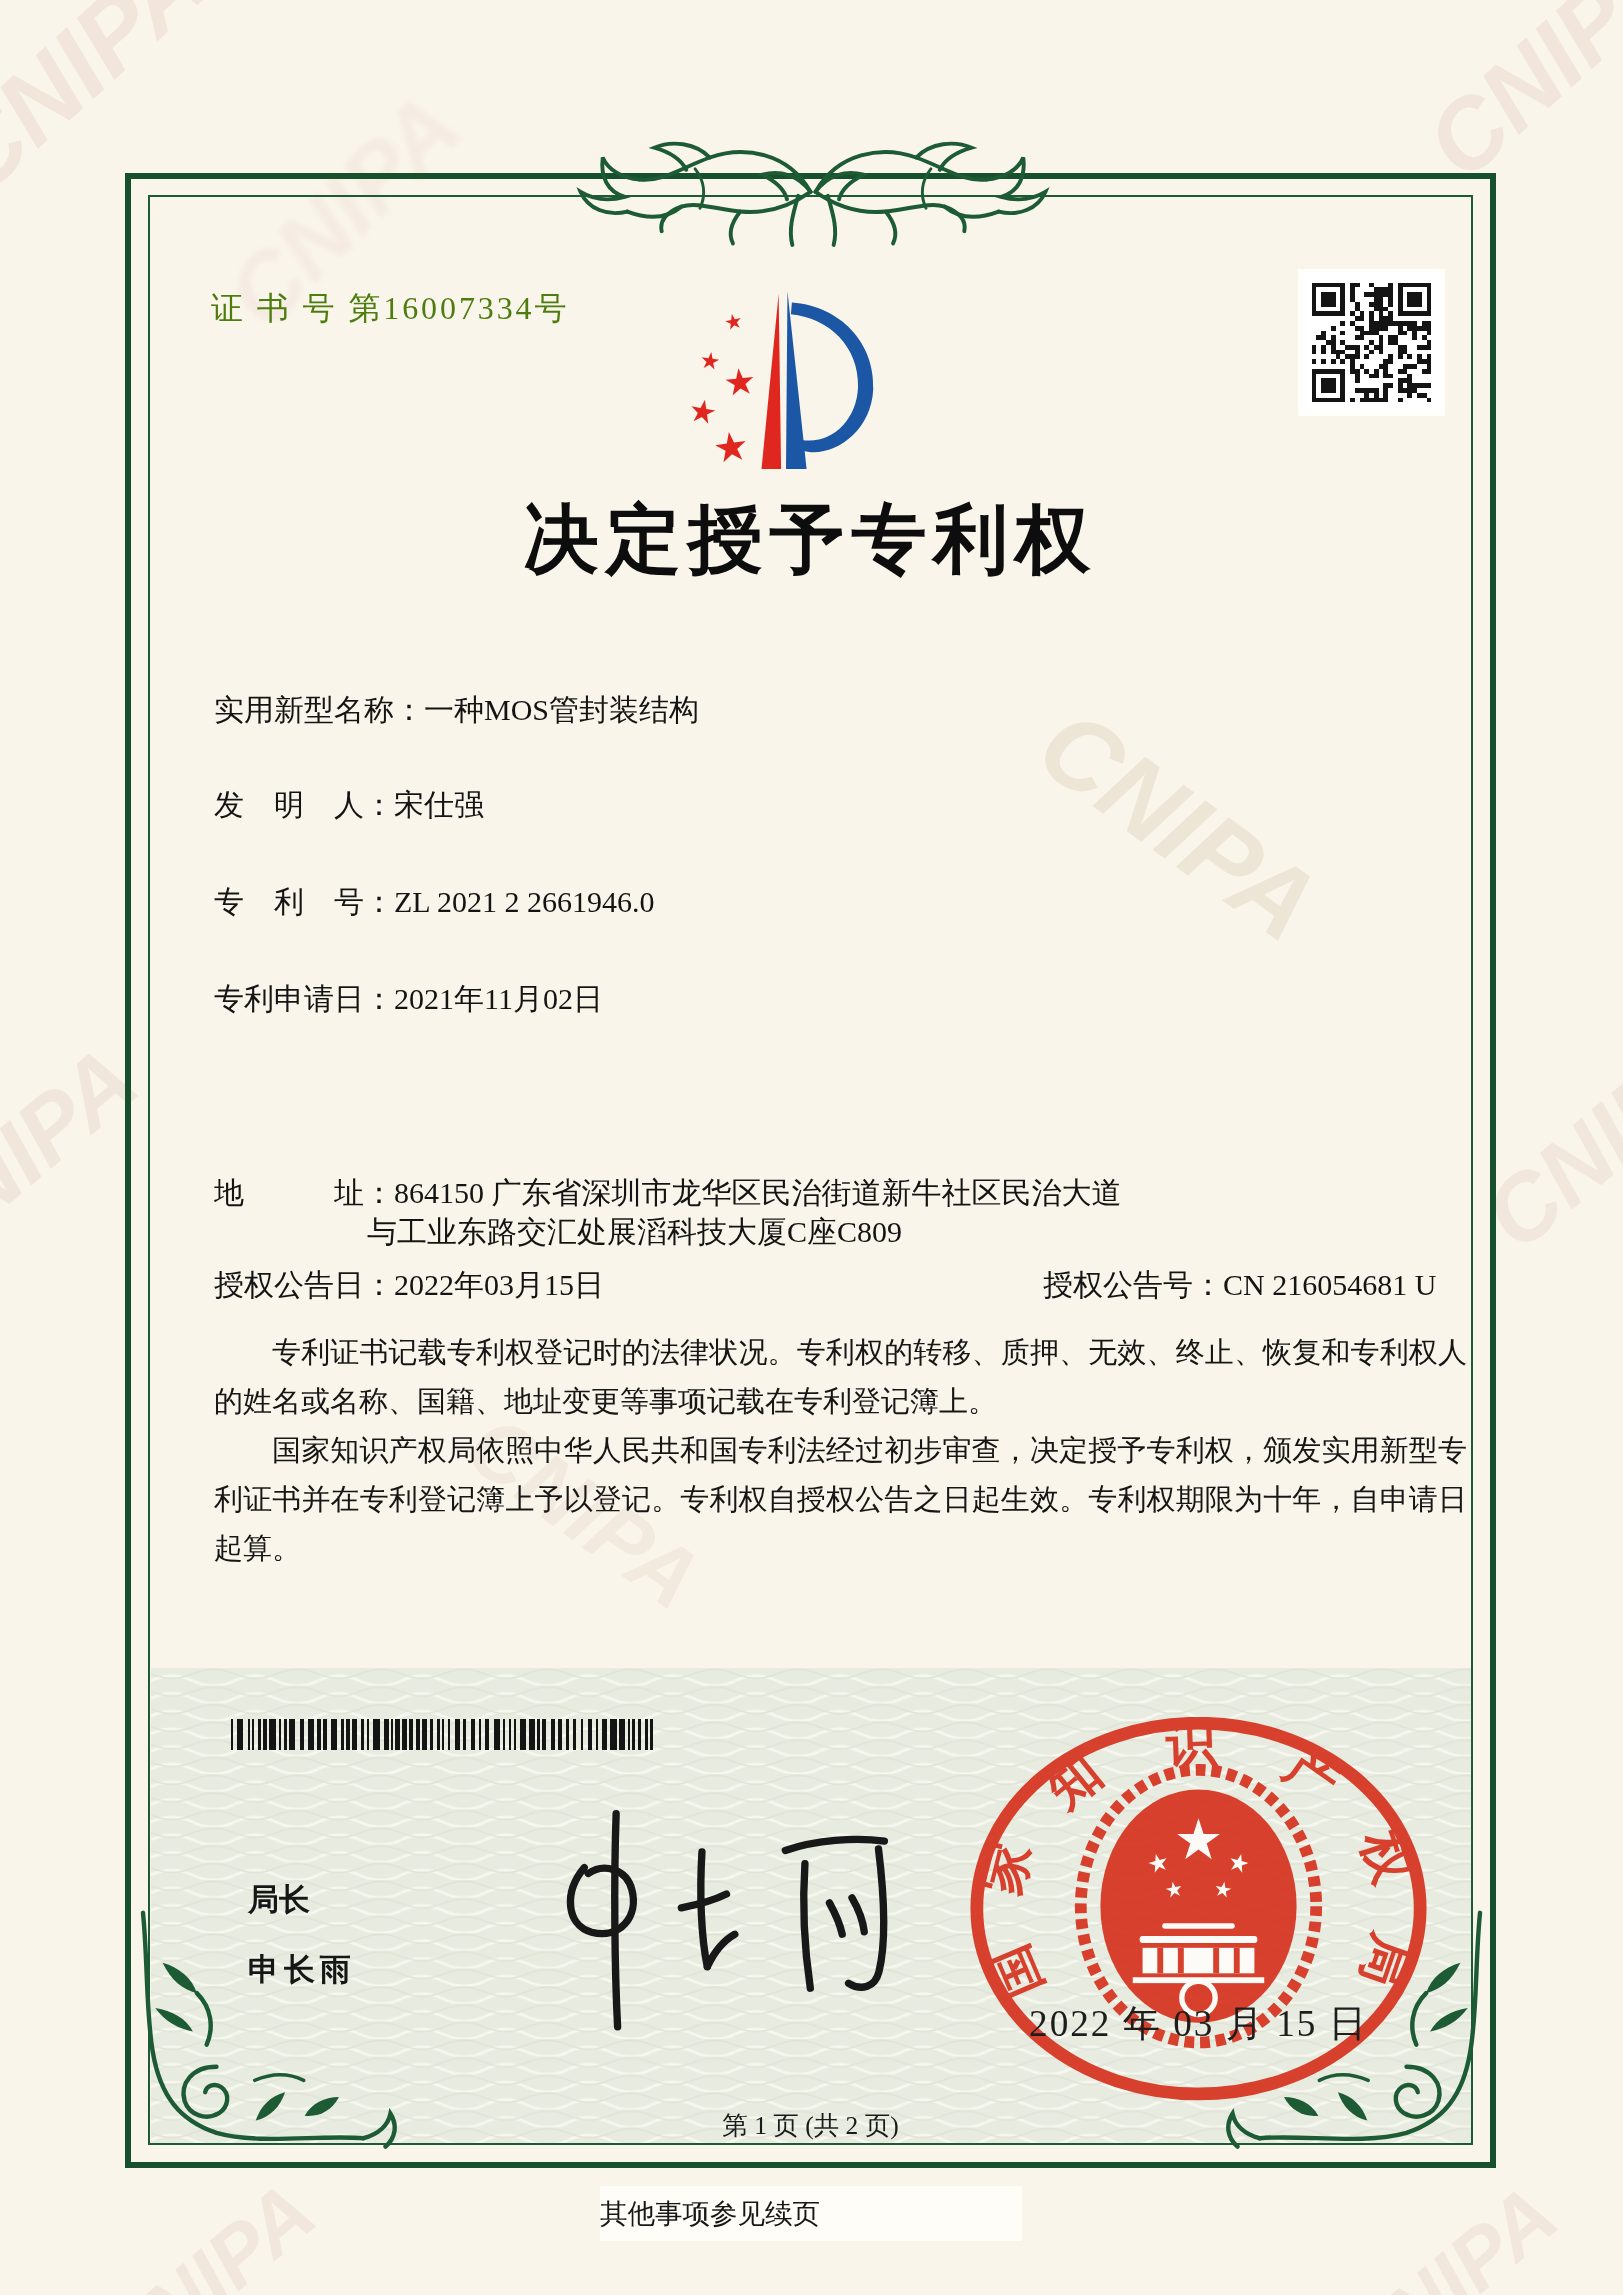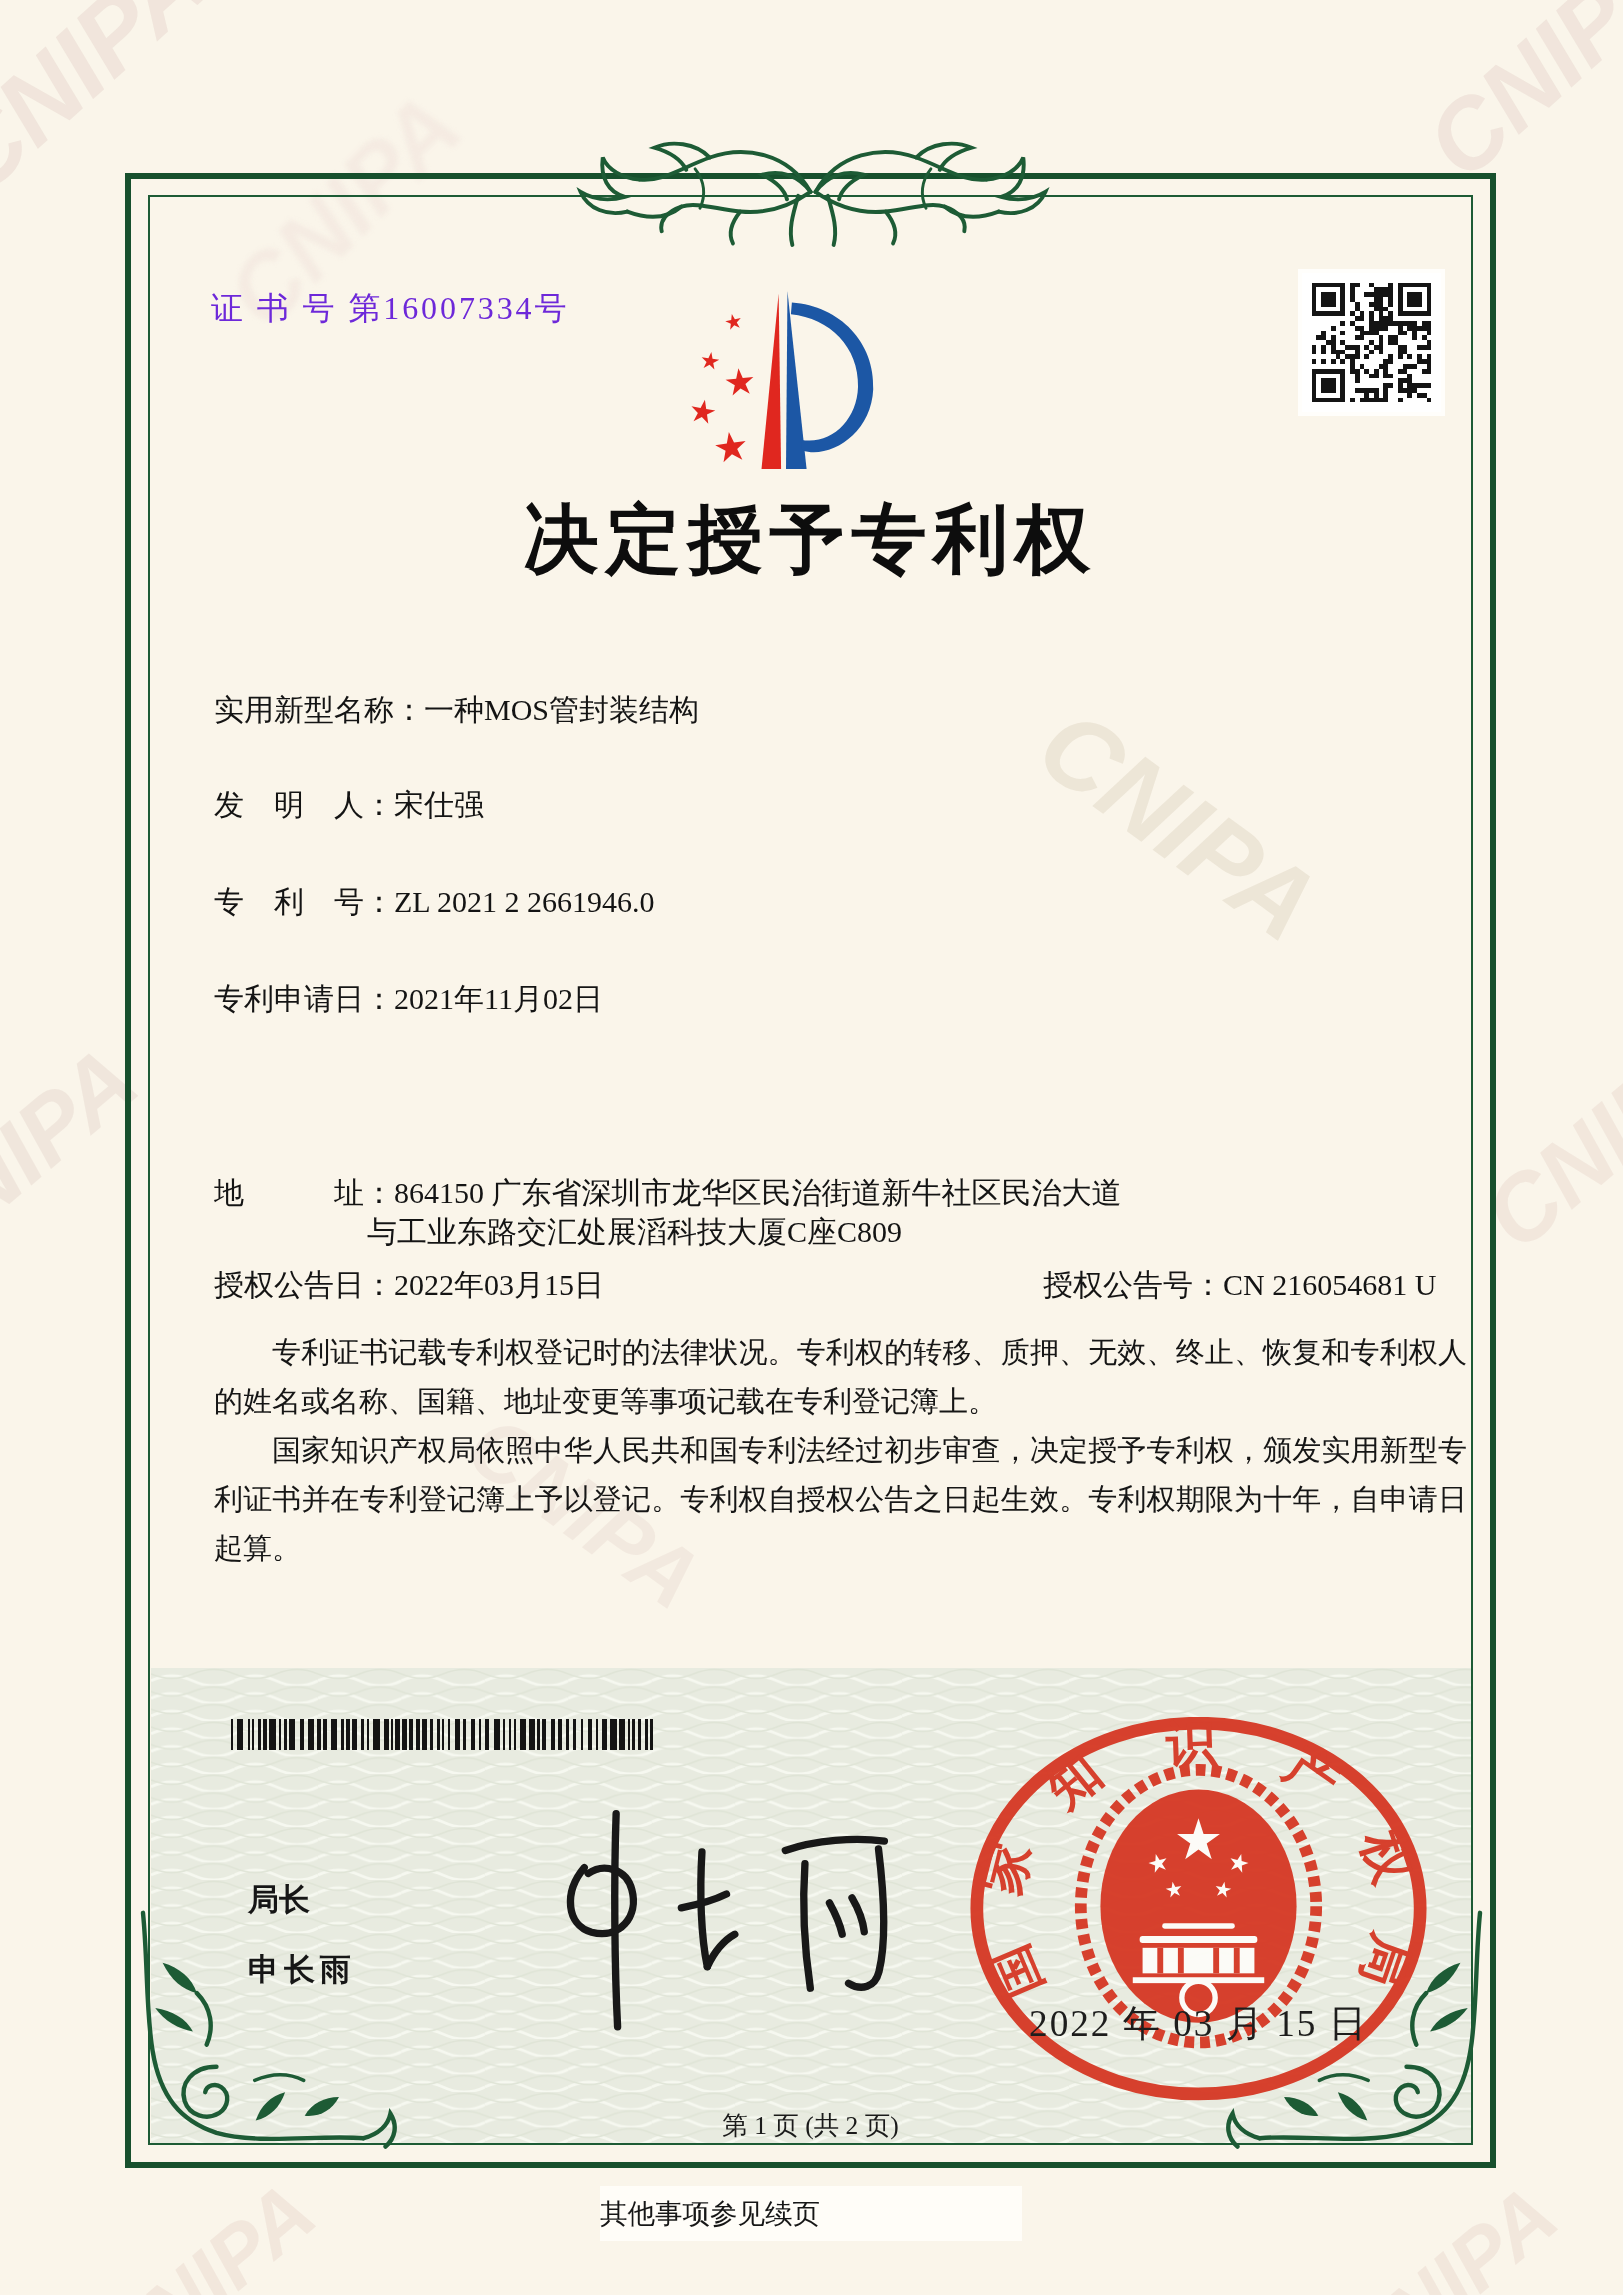--- a/index.html
+++ b/index.html
@@ -15,21 +15,21 @@
 
   
   .waves{position:absolute;left:151px;top:1668px;width:1321px;height:475px;z-index:1;}
 
   
   .wm{position:absolute;font-family:"Liberation Sans","DejaVu Sans",sans-serif;
     font-style:italic;font-weight:900;color:rgba(223,211,199,0.55);
     white-space:nowrap;z-index:1;pointer-events:none;transform-origin:center;}
 
   
-  .cert-no{position:absolute;left:211px;top:287px;font-size:32px;letter-spacing:2.9px;color:#6d28d9;z-index:3;}
+  .cert-no{position:absolute;left:211px;top:287px;font-size:32px;letter-spacing:2.9px;color:#4d7c0f;z-index:3;}
   .logo{position:absolute;left:683px;top:279px;width:206px;height:196px;z-index:3;}
   .qr-box{position:absolute;left:1298px;top:269px;width:147px;height:147px;background:#fffefb;z-index:3;}
   .qr-box svg{position:absolute;left:3.9px;top:3.9px;width:139px;height:139px;}
   .title{position:absolute;left:125px;top:490px;width:1371px;text-align:center;
     font-size:75px;font-weight:700;letter-spacing:6.9px;color:#0d0d0d;z-index:3;}
 
   
   .row{position:absolute;left:214px;font-size:30px;color:#141414;white-space:nowrap;z-index:3;}
   .row .lbl{display:inline-block;}
   .addr2{position:absolute;left:367px;font-size:30px;color:#141414;white-space:nowrap;z-index:3;}

